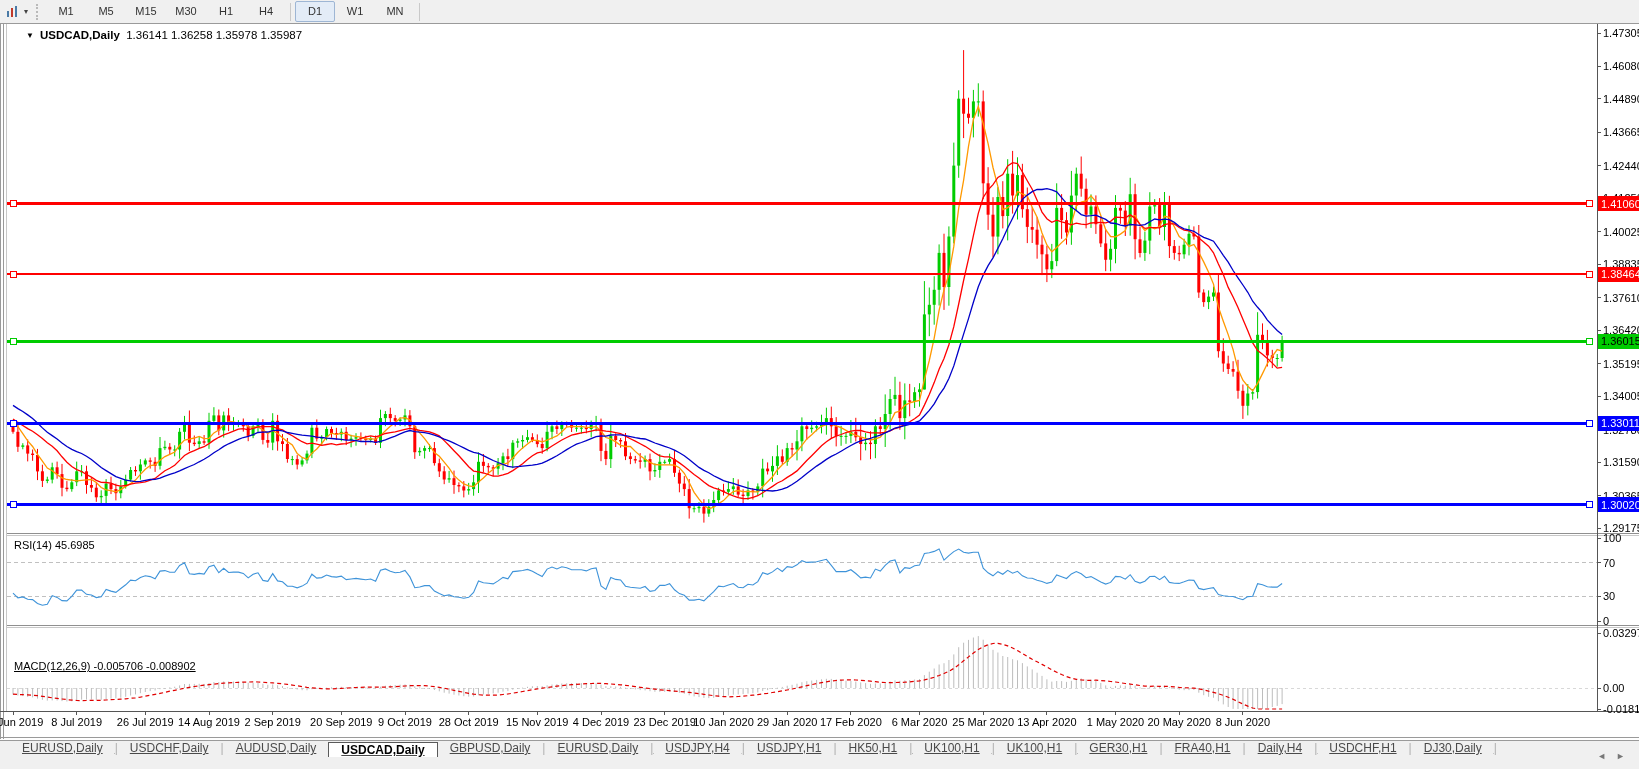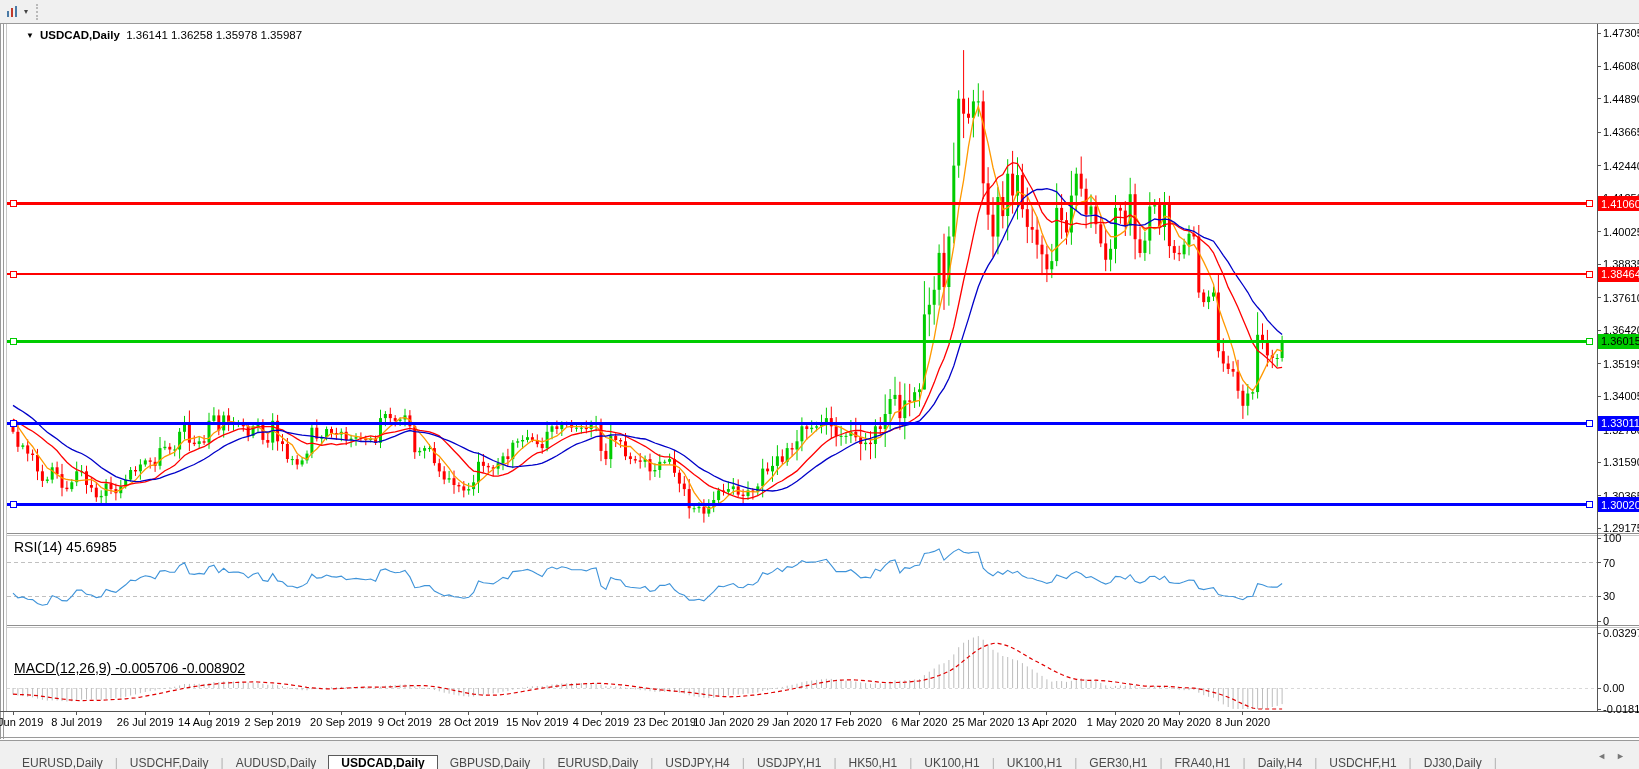--- a/index.html
+++ b/index.html
@@ -17,21 +17,21 @@
   .tf-btn.active{background:#e3ecf7;border:1px solid #9eb6d4;}
   
   .chartwin{position:absolute;left:0;top:23px;width:1639px;height:714px;background:#ffffff;}
   .edge-l1{position:absolute;left:0;top:23px;width:1px;height:716px;background:#9a9a9a;}
   .edge-l2{position:absolute;left:3px;top:23px;width:1px;height:716px;background:#9a9a9a;}
   .edge-l3{position:absolute;left:6px;top:24px;width:1px;height:687px;background:#c8c8c8;}
   .edge-top{position:absolute;left:0;top:23px;width:1639px;height:1px;background:#9a9a9a;}
   .title-row{position:absolute;left:26px;top:29px;font-size:11.5px;color:#000;z-index:30;}
   .title-row .tri{font-size:8px;vertical-align:1px;margin-right:6px;}
   .title-row b{font-weight:700;}
-  .ind-label{position:absolute;font-size:14px;color:#000;z-index:30;}
+  .ind-label{position:absolute;font-size:11px;color:#000;z-index:30;}
   svg#canvas{position:absolute;left:0;top:0;z-index:10;}
   
   .tabbar{position:absolute;left:0;top:740px;width:1639px;height:29px;background:#f0f0f0;
           border-top:1px solid #9a9a9a;display:flex;align-items:stretch;font-size:12px;color:#4a4a4a;}
   .tabbar .pad{width:10px;}
   .tab{display:flex;align-items:center;padding:0 12px;white-space:nowrap;cursor:default;}
   .tab.active{background:#ffffff;border:1px solid #5a5a5a;border-bottom:none;font-weight:700;color:#000;
               margin-top:1px;}
   .tab-sep{display:flex;align-items:center;color:#b0b0b0;}
   .tab-nav{margin-left:auto;display:flex;align-items:center;gap:10px;padding-right:14px;
@@ -43,20 +43,33 @@
 <div class="toolbar">
   <span class="tb-icon">
     <svg width="14" height="14" viewBox="0 0 14 14">
       <rect x="1" y="6" width="2" height="6" fill="#4a7aa6"></rect>
       <rect x="5" y="3" width="2" height="9" fill="#c0392b"></rect>
       <rect x="9" y="1" width="2" height="11" fill="#4a7aa6"></rect>
     </svg>
   </span>
   <span class="tb-caret">▾</span>
   <span class="tb-grip"></span>
+  <span id="tf-buttons" style="display:flex;align-items:center;">
+      <span class="tf-btn">M1</span>
+      <span class="tf-btn">M5</span>
+      <span class="tf-btn">M15</span>
+      <span class="tf-btn">M30</span>
+      <span class="tf-btn">H1</span>
+      <span class="tf-btn">H4</span>
+      <span class="tb-sep"></span>
+      <span class="tf-btn active">D1</span>
+      <span class="tf-btn">W1</span>
+      <span class="tf-btn">MN</span>
+      <span class="tb-sep"></span>
+    </span>
 </div>
 
 <div class="chartwin"></div>
 <div class="edge-top"></div>
 <div class="edge-l1"></div>
 <div class="edge-l2"></div>
 <div class="edge-l3"></div>
 
 <div class="title-row">
   <span class="tri">▼</span><b>USDCAD,Daily</b>&nbsp;&nbsp;<span>1.36141 1.36258 1.35978 1.35987</span>
@@ -973,21 +986,21 @@
     <line x1="1115.5" y1="711" x2="1115.5" y2="715" stroke="#555" stroke-width="1" shape-rendering="crispEdges"></line>
     <text x="1115.5" y="726" fill="#000" font-size="11" font-family="&quot;Liberation Sans&quot;,sans-serif" text-anchor="middle" font-weight="400">1 May 2020</text>
     <line x1="1179.2" y1="711" x2="1179.2" y2="715" stroke="#555" stroke-width="1" shape-rendering="crispEdges"></line>
     <text x="1179.2" y="726" fill="#000" font-size="11" font-family="&quot;Liberation Sans&quot;,sans-serif" text-anchor="middle" font-weight="400">20 May 2020</text>
     <line x1="1242.9" y1="711" x2="1242.9" y2="715" stroke="#555" stroke-width="1" shape-rendering="crispEdges"></line>
     <text x="1242.9" y="726" fill="#000" font-size="11" font-family="&quot;Liberation Sans&quot;,sans-serif" text-anchor="middle" font-weight="400">8 Jun 2020</text>
   </svg>
 
 <div class="tabbar">
   <span class="pad"></span>
-  <span id="tab-items" style="display:flex;align-items:flex-end;">
+  <span id="tab-items" style="display:flex;align-items:flex-start;text-decoration:underline;">
       <span class="tab">EURUSD,Daily</span>
       <span class="tab-sep">|</span>
       <span class="tab">USDCHF,Daily</span>
       <span class="tab-sep">|</span>
       <span class="tab">AUDUSD,Daily</span>
       <span class="tab active">USDCAD,Daily</span>
       <span class="tab">GBPUSD,Daily</span>
       <span class="tab-sep">|</span>
       <span class="tab">EURUSD,Daily</span>
       <span class="tab-sep">|</span>

